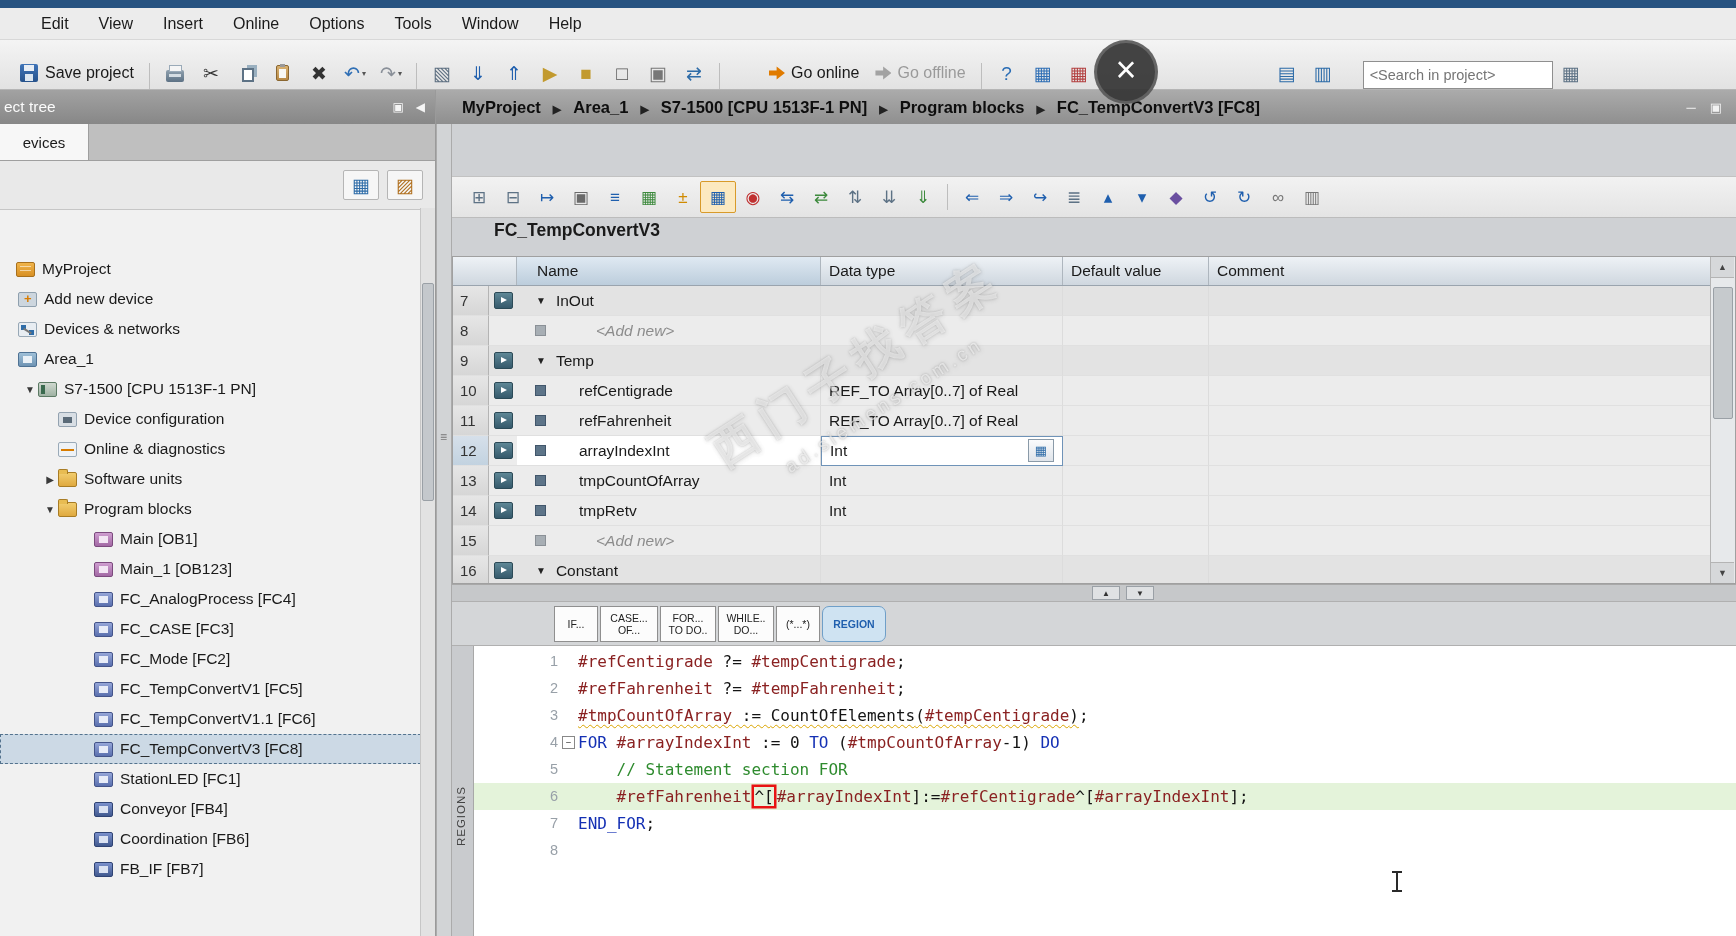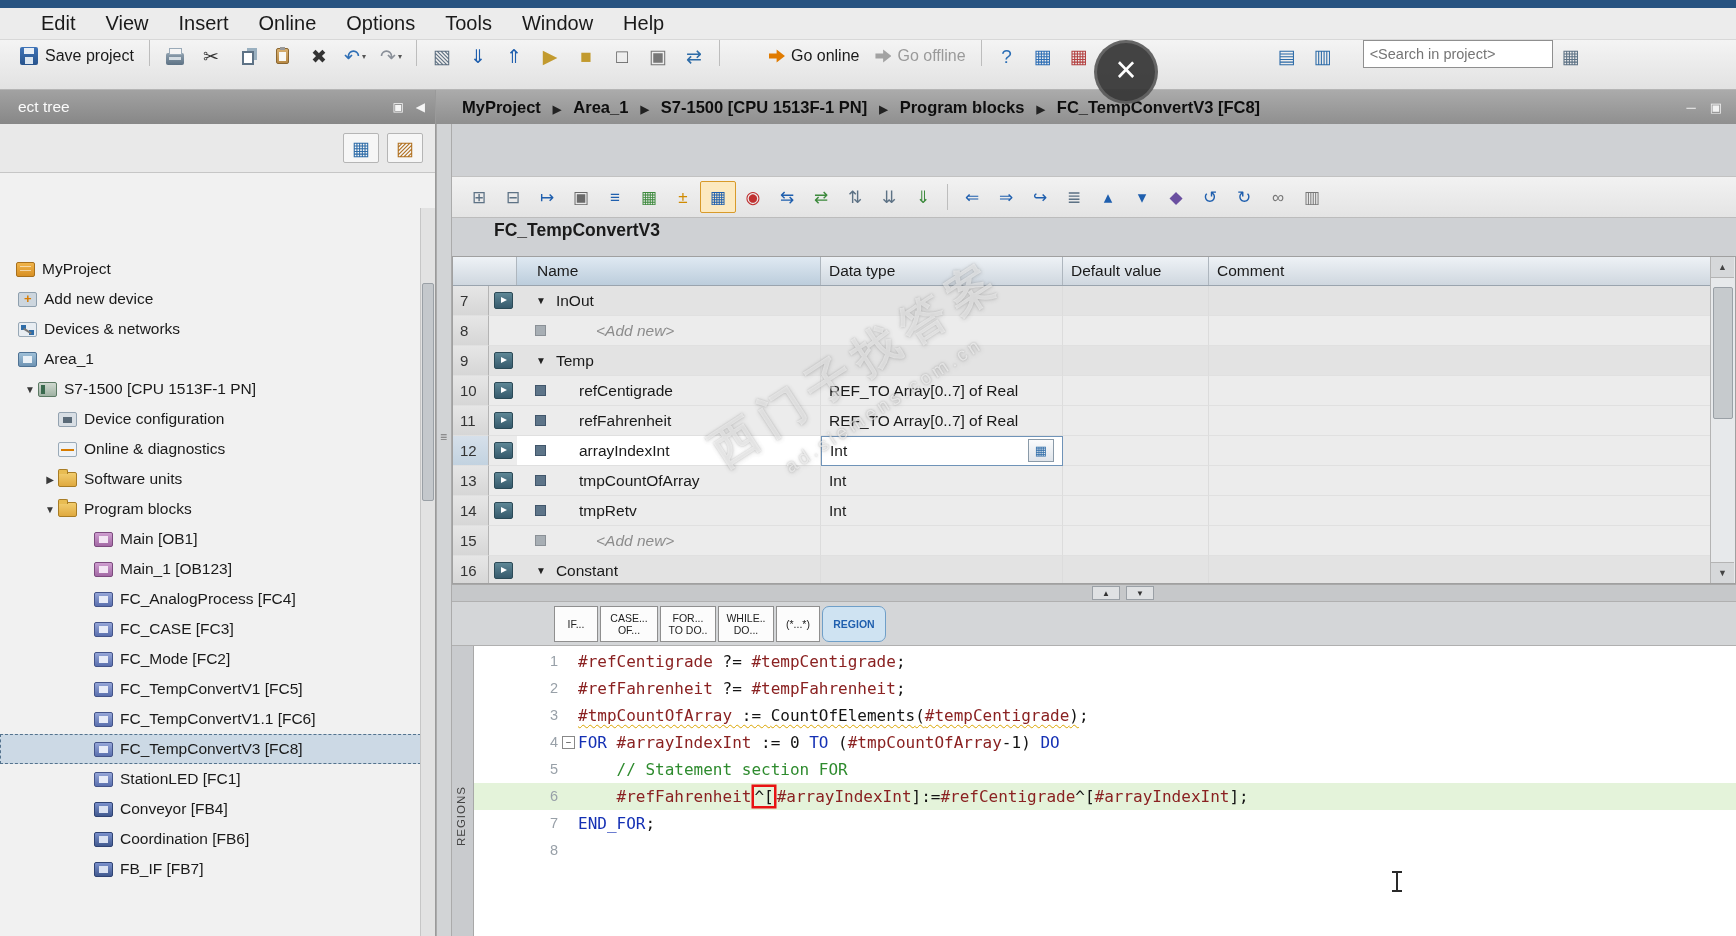--- a/index.html
+++ b/index.html
@@ -2,23 +2,23 @@
 <html><head>
 <meta charset="utf-8">
 <style>
   html,body{margin:0;padding:0;background:#9a9a9a;}
   #root{position:relative;width:1736px;height:936px;overflow:hidden;background:#cfd1d4;
         font-family:"Liberation Sans",sans-serif;color:#1a1a1a;}
   
   #titlebar{position:absolute;left:0;top:0;width:100%;height:8px;background:#275381;}
   #menubar{position:absolute;left:0;top:8px;width:100%;height:32px;background:#ececec;
            border-bottom:1px solid #d8d8d8;display:flex;align-items:center;padding-left:26px;box-sizing:border-box;}
-  .mitem{padding:4px 15px;font-size:20px;cursor:default;}
+  .mitem{padding:4px 15px;font-size:16px;cursor:default;}
   #toolbar{position:absolute;left:0;top:40px;width:100%;height:50px;background:linear-gradient(#f4f4f4,#e2e2e2);
-           border-bottom:1px solid #b5b5b5;display:flex;align-items:flex-start;padding-left:12px;box-sizing:border-box;}
+           border-bottom:1px solid #b5b5b5;display:flex;align-items:flex-end;padding-left:12px;box-sizing:border-box;}
   .tgroup{display:contents;}
   .tbtn{height:32px;min-width:30px;display:flex;align-items:center;justify-content:center;border-radius:2px;padding:0 3px;}
   .tbtn .g{font-size:19px;line-height:1;}
   .sep{width:1px;height:26px;background:#bdbdbd;margin:0 7px;flex:none;}
   .caret{font-size:8px;color:#555;margin-left:2px;}
   #saveb{gap:7px;padding:0 8px;font-size:16px;}
   .online-btn{margin-left:34px;gap:6px;font-size:16px;padding:0 8px;}
   .offline-btn{gap:6px;font-size:16px;padding:0 8px;color:#9a9a9a;}
   #search{width:176px;height:26px;border:1px solid #8f8f8f;background:#fff;font-size:14.5px;color:#555;
           padding:0 6px;font-family:inherit;margin-left:22px;}
@@ -41,21 +41,21 @@
   
   #pathbar{position:absolute;left:436px;top:90px;right:0;height:34px;background:linear-gradient(#ababab,#8f8f8f);
            display:flex;align-items:center;padding-left:26px;font-weight:bold;font-size:16.5px;color:#0e0e0e;box-sizing:border-box;}
   .crumb{white-space:nowrap;}
   .crumb-sep{font-size:11px;margin:0 12px;color:#222;}
   .winbtns{position:absolute;right:14px;top:0;height:100%;display:flex;align-items:center;gap:14px;
            color:#f2f2f2;font-size:13px;font-weight:normal;}
   
   #leftpanel{position:absolute;left:0;top:90px;width:436px;bottom:0;background:#f1f1f1;border-right:1px solid #9a9a9a;box-sizing:border-box;}
   .phead{height:34px;background:linear-gradient(#a2a2a2,#878787);color:#fbfbfb;display:flex;align-items:center;
-         padding-left:18px;font-size:15.5px;}
+         padding-left:4px;font-size:15.5px;}
   .hicons{margin-left:auto;margin-right:10px;display:flex;gap:12px;font-size:12px;color:#f5f5f5;}
   .ptabs{height:36px;background:#bfbfbf;border-bottom:1px solid #9f9f9f;display:flex;}
   .ptab{width:88px;background:#f7f7f7;display:flex;align-items:center;justify-content:center;font-size:15px;
         border-right:1px solid #9f9f9f;}
   .ptools{height:48px;background:#e9e9e9;border-bottom:1px solid #c6c6c6;display:flex;align-items:center;
           justify-content:flex-end;padding-right:12px;gap:8px;}
   .ptools .tbtn{border:1px solid #b5b5b5;background:#f6f6f6;width:28px;height:28px;min-width:28px;}
   #tree{position:absolute;left:0;top:118px;right:14px;bottom:0;overflow:hidden;padding-top:46px;}
   .titem{height:30px;display:flex;align-items:center;font-size:15.5px;white-space:nowrap;}
   .titem.sel{background:#ccd9e5;outline:1px dashed #54738e;outline-offset:-1px;}
@@ -282,20 +282,23 @@
   </div>
 
   <div id="leftpanel">
     <div class="phead">
       <span>ect tree</span>
       <span class="hicons" id="phead-icons">
           <span>▣</span>
           <span>◀</span>
         </span>
     </div>
+    <div class="ptabs">
+      <span class="ptab">evices</span>
+    </div>
     <div class="ptools" id="ptools">
         <span class="tbtn">
           <span class="g" style="color: rgb(46, 108, 168);">▦</span>
         </span>
         <span class="tbtn">
           <span class="g" style="color: rgb(176, 112, 32);">▨</span>
         </span>
       </div>
     <div id="tree">
         <div class="titem" style="padding-left: 0px;">

